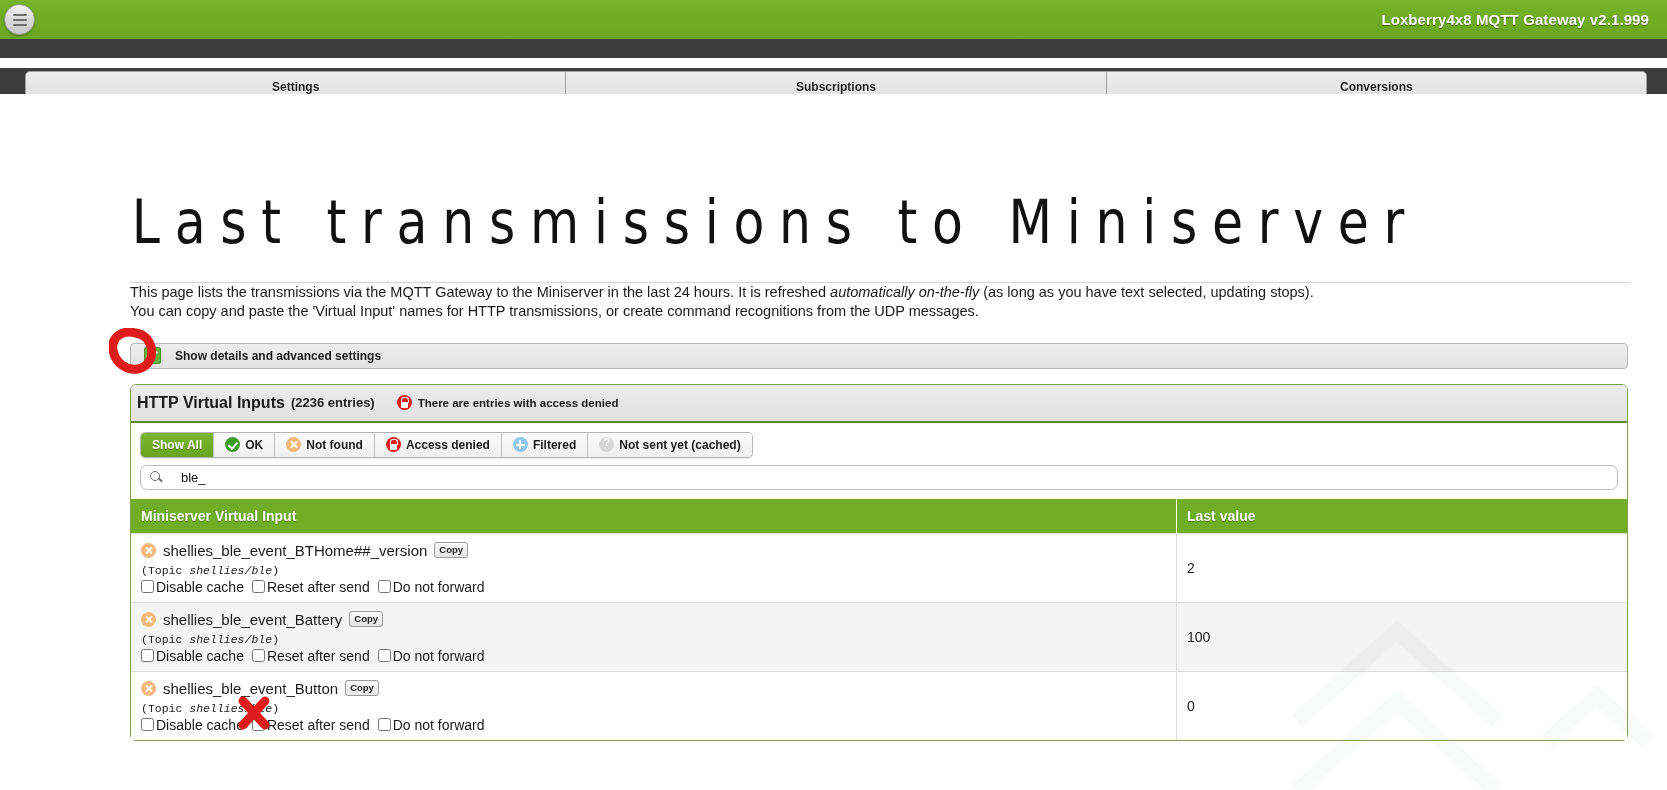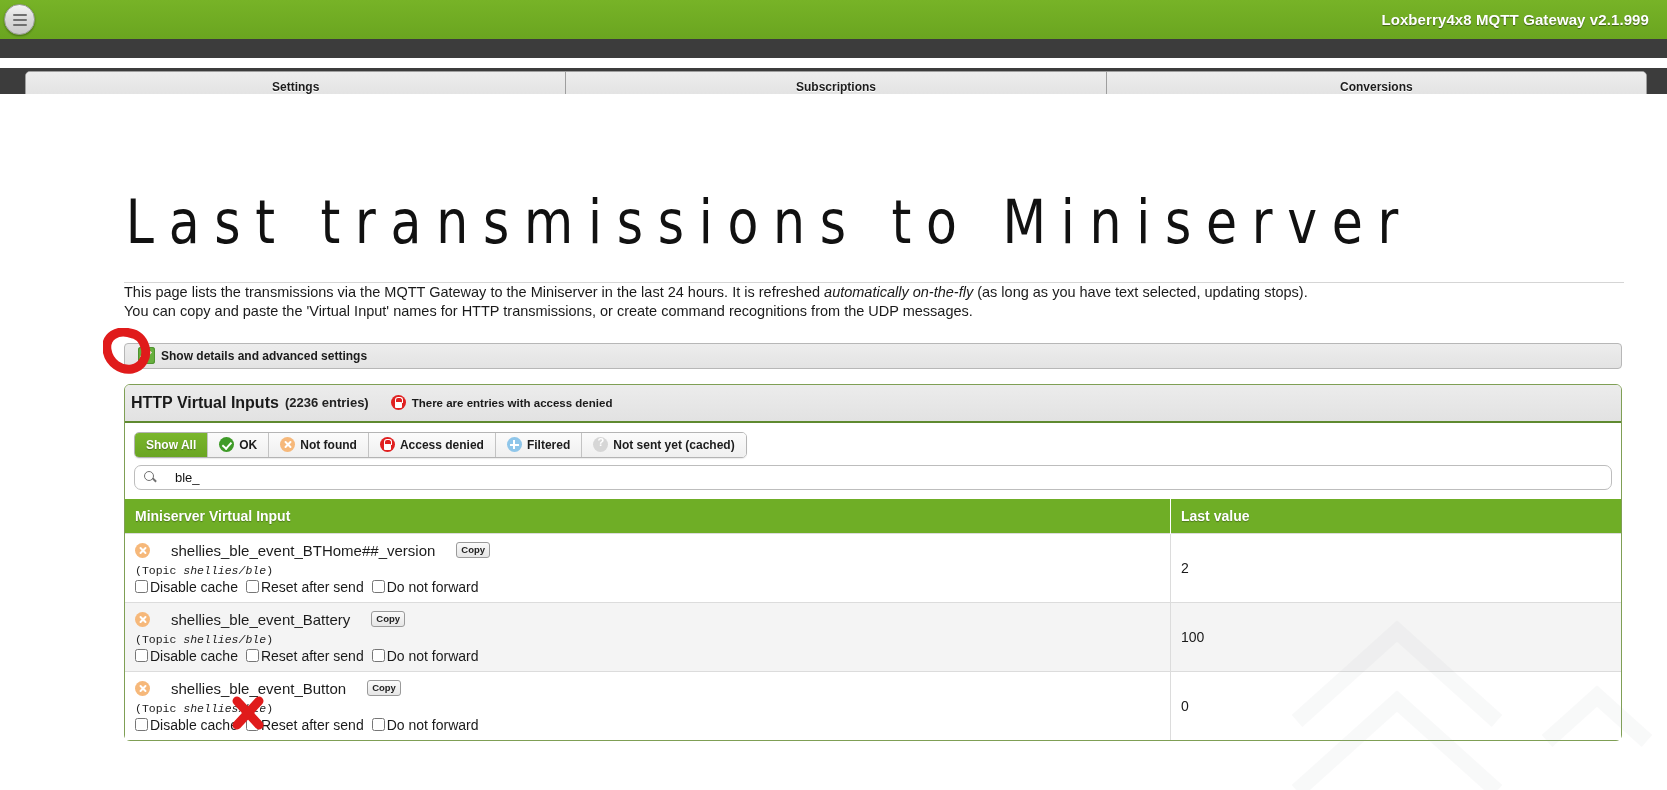--- a/index.html
+++ b/index.html
@@ -108,21 +108,21 @@
     position: absolute;
     top: 94px;
     left: 0;
     width: 1667px;
     height: 696px;
     background: #ffffff;
     border-top: 1px solid #ffffff;
   }
   .content {
     position: absolute;
-    left: 124px;
+    left: 130px;
     top: 0px;
     width: 1500px;
   }
 
   h1.page-title {
     font-family: "Liberation Sans Narrow", "DejaVu Sans Condensed", "Liberation Sans", sans-serif;
     font-size: 61px;
     font-weight: 400;
     letter-spacing: 16px;
     color: #111111;
@@ -175,21 +175,21 @@
     left: 5px; top: 2px;
     width: 4px; height: 9px;
     border: solid #ffffff;
     border-width: 0 2.4px 2.4px 0;
     transform: rotate(42deg);
   }
   .detail-bar .dlabel {
     font-size: 12px;
     font-weight: bold;
     color: #1b1b1b;
-    margin-left: 6px;
+    margin-left: 14px;
     white-space: nowrap;
   }
 
   
   .anno-circle {
     position: absolute;
     left: -22px;
     top: -16px;
     width: 48px;
     height: 46px;
@@ -402,21 +402,21 @@
     vertical-align: middle;
     font-size: 14px;
     color: #1a1a1a;
     background: #ffffff;
   }
   table.vi tr.alt td { background:#f4f4f4; }
   table.vi td:last-child { border-right:none; }
   .vi-name {
     display:flex;
     align-items:center;
-    gap:21px;
+    gap:7px;
     font-size:15px;
     color:#1c1c1c;
   }
   .copy-btn {
     font-size: 9.5px;
     font-weight: bold;
     padding: 1px 4px;
     border: 1px solid #9a9a9a;
     border-radius: 3px;
     background: linear-gradient(to bottom,#fafafa,#e6e6e6);

